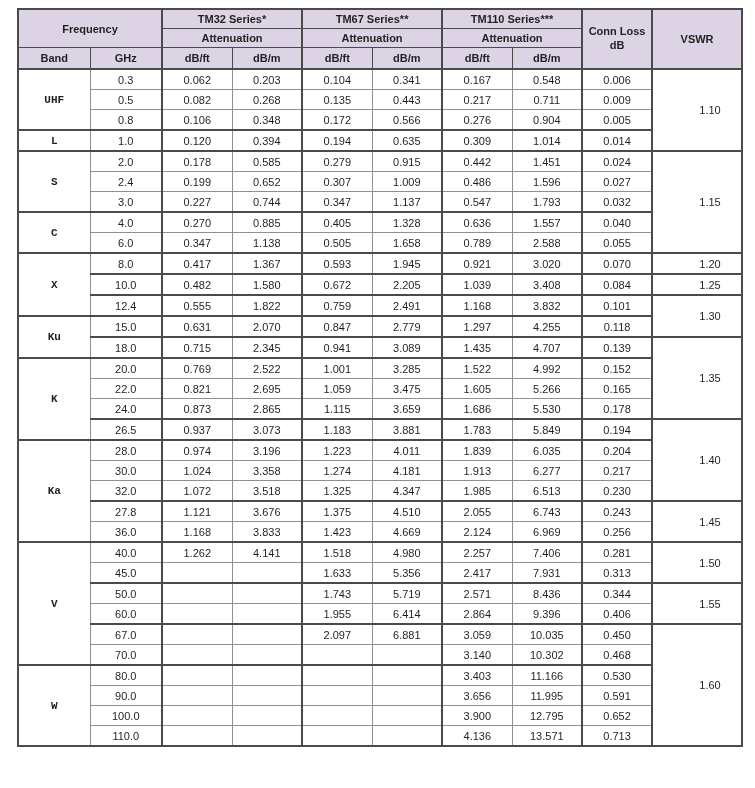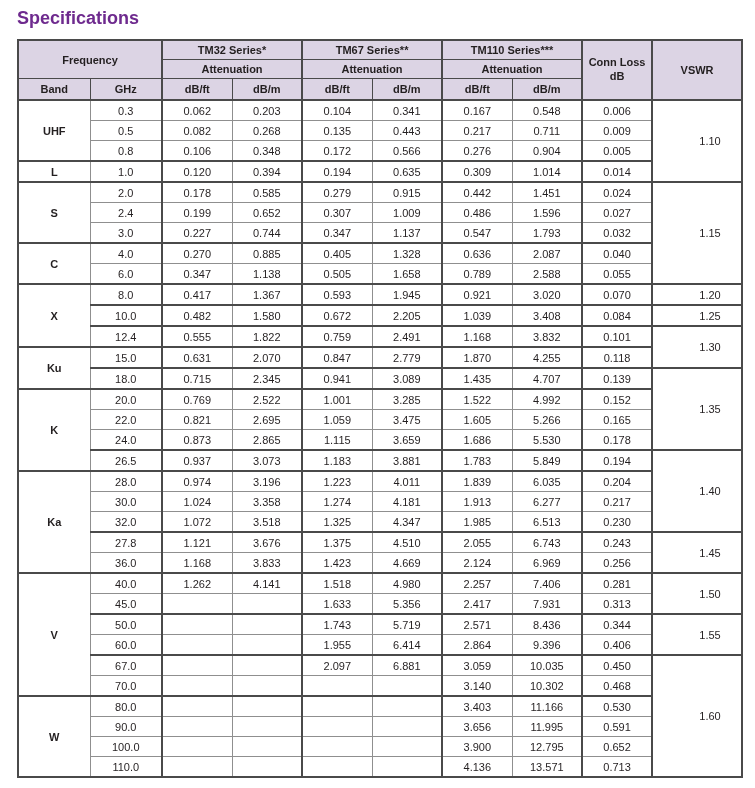--- a/index.html
+++ b/index.html
@@ -33,31 +33,30 @@
   }
   table.spec thead tr.h3 th{height:20px;}
   table.spec thead th.conn-h{white-space:pre-line;line-height:1.25;}
   table.spec thead{border-bottom:2px solid #eab308;}
   
   table.spec tbody td{
     font-size:11px;
     height:19px;
     border:1px solid #8f8f8f;
   }
-  table.spec tbody td.band{font-weight:bold;border-left:2px solid #4a4a4a;}
+  table.spec tbody td.band{font-weight:bold;border-left:2px solid #4a4a4a;font-family:Liberation Mono, monospace;}
   table.spec tbody td.bt-thick{border-top:2px solid #4a4a4a;}
   
   table.spec .vl{border-left:2px solid #4a4a4a !important;}
   table.spec tbody td.vswr{border-left:2px solid #4a4a4a;border-right:2px solid #4a4a4a;padding-left:28px;}
 </style>
 </head>
 <body>
 
 <div class="page">
-  <h1 class="title">Specifications</h1>
 
   <table class="spec">
     <colgroup>
       <col style="width:72px">
         <col style="width:72px">
       <col style="width:70px">
         <col style="width:70px">
       <col style="width:70px">
         <col style="width:70px">
       <col style="width:70px">
@@ -168,21 +167,21 @@
           <td class="vl">0.032</td>
         </tr>
         <tr>
           <td rowspan="2" class="band bt-thick">C</td>
           <td class="bt-thick">4.0</td>
           <td class="bt-thick vl">0.270</td>
           <td class="bt-thick">0.885</td>
           <td class="bt-thick vl">0.405</td>
           <td class="bt-thick">1.328</td>
           <td class="bt-thick vl">0.636</td>
-          <td class="bt-thick">2.087</td>
+          <td class="bt-thick">1.557</td>
           <td class="bt-thick vl">0.040</td>
         </tr>
         <tr>
           <td>6.0</td>
           <td class="vl">0.347</td>
           <td>1.138</td>
           <td class="vl">0.505</td>
           <td>1.658</td>
           <td class="vl">0.789</td>
           <td>2.588</td>
@@ -222,21 +221,21 @@
           <td class="bt-thick vl">0.101</td>
           <td rowspan="2" class="vswr bt-thick">1.30</td>
         </tr>
         <tr>
           <td rowspan="2" class="band bt-thick">Ku</td>
           <td class="bt-thick">15.0</td>
           <td class="bt-thick vl">0.631</td>
           <td class="bt-thick">2.070</td>
           <td class="bt-thick vl">0.847</td>
           <td class="bt-thick">2.779</td>
-          <td class="bt-thick vl">1.870</td>
+          <td class="bt-thick vl">1.297</td>
           <td class="bt-thick">4.255</td>
           <td class="bt-thick vl">0.118</td>
         </tr>
         <tr>
           <td class="bt-thick">18.0</td>
           <td class="bt-thick vl">0.715</td>
           <td class="bt-thick">2.345</td>
           <td class="bt-thick vl">0.941</td>
           <td class="bt-thick">3.089</td>
           <td class="bt-thick vl">1.435</td>

